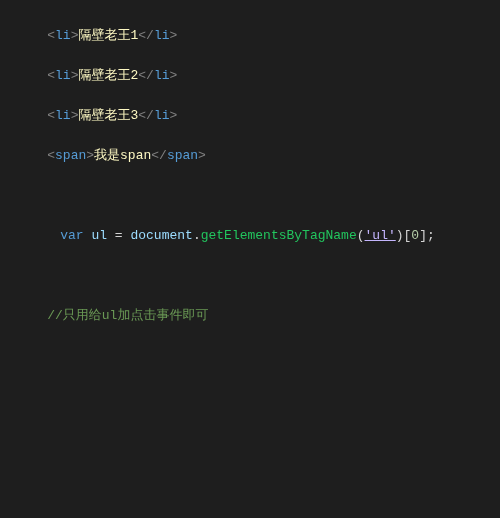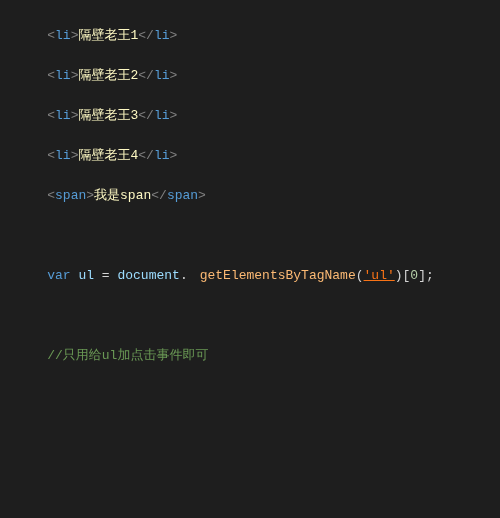--- a/index.html
+++ b/index.html
@@ -19,36 +19,35 @@
   .editor {
     box-sizing: border-box;
     padding: 6px 16px 10px 16px;
     white-space: pre;
     color: #d4d4d4;
     position: relative;
   }
   .t-punc   { color: #808080; }
   .t-tag    { color: #569cd6; }
   .t-text   { color: #fef9c3; }
-  .t-keyword{ color: #569cd6; }
+  .t-keyword{ color: #569cd6; margin-left: 13px; }
   .t-var    { color: #9cdcfe; }
-  .t-func   { color: #fdba74; margin-left: 12px; }
-  .t-string { color: #f97316; text-decoration: underline; }
+  .t-func   { color: #22c55e; }
+  .t-string { color: #c4b5fd; text-decoration: underline; }
   .t-num    { color: #b5cea8; }
   .t-comment{ color: #6a9955; }
   .t-op     { color: #d4d4d4; }
 </style>
 </head>
 <body>
 
 <div class="editor">
 <div>    <span class="t-punc">&lt;</span><span class="t-tag">li</span><span class="t-punc">&gt;</span><span class="t-text">隔壁老王1</span><span class="t-punc">&lt;/</span><span class="t-tag">li</span><span class="t-punc">&gt;</span></div>
 <div>    <span class="t-punc">&lt;</span><span class="t-tag">li</span><span class="t-punc">&gt;</span><span class="t-text">隔壁老王2</span><span class="t-punc">&lt;/</span><span class="t-tag">li</span><span class="t-punc">&gt;</span></div>
 <div>    <span class="t-punc">&lt;</span><span class="t-tag">li</span><span class="t-punc">&gt;</span><span class="t-text">隔壁老王3</span><span class="t-punc">&lt;/</span><span class="t-tag">li</span><span class="t-punc">&gt;</span></div>
-<div>    <span class="t-punc">&lt;</span><span class="t-tag">li</span><span class="t-punc">&gt;</span><span class="t-text">隔壁老王4</span><span class="t-punc">&lt;/</span><span class="t-tag">li</span><span class="t-punc">&gt;</span></div>
 <div>    <span class="t-punc">&lt;</span><span class="t-tag">span</span><span class="t-punc">&gt;</span><span class="t-text">我是span</span><span class="t-punc">&lt;/</span><span class="t-tag">span</span><span class="t-punc">&gt;</span></div>
 <div> </div>
 <div>    <span class="t-keyword">var</span> <span class="t-var">ul</span><span class="t-op"> = </span><span class="t-var">document</span><span class="t-op">.</span><span class="t-func">getElementsByTagName</span><span class="t-op">(</span><span class="t-string">'ul'</span><span class="t-op">)[</span><span class="t-num">0</span><span class="t-op">];</span></div>
 <div> </div>
 <div>    <span class="t-comment">//只用给ul加点击事件即可</span></div>
 
 
 
 
 

